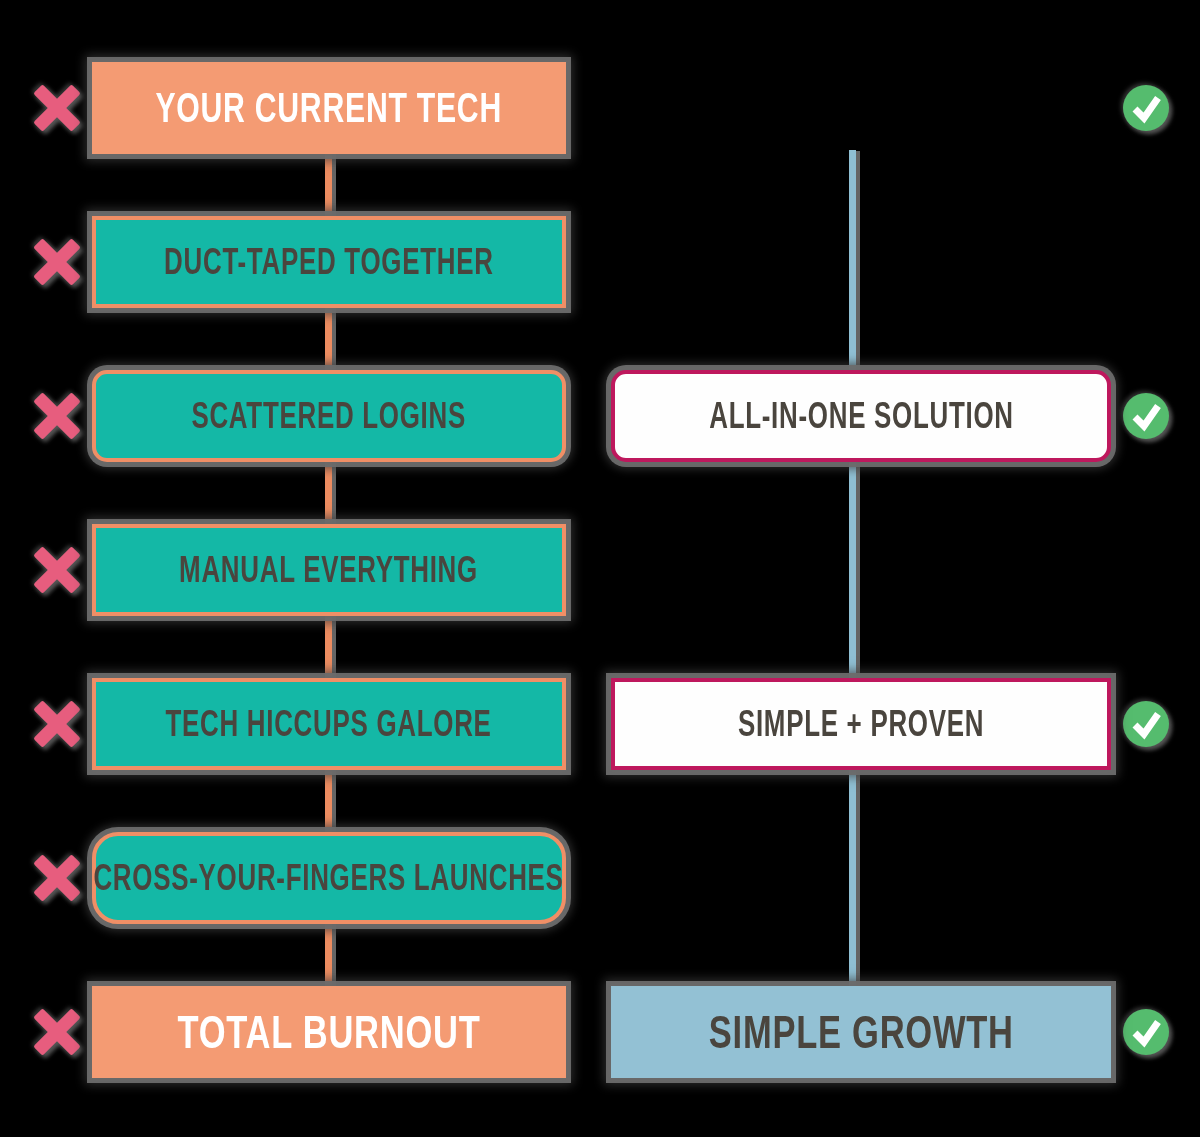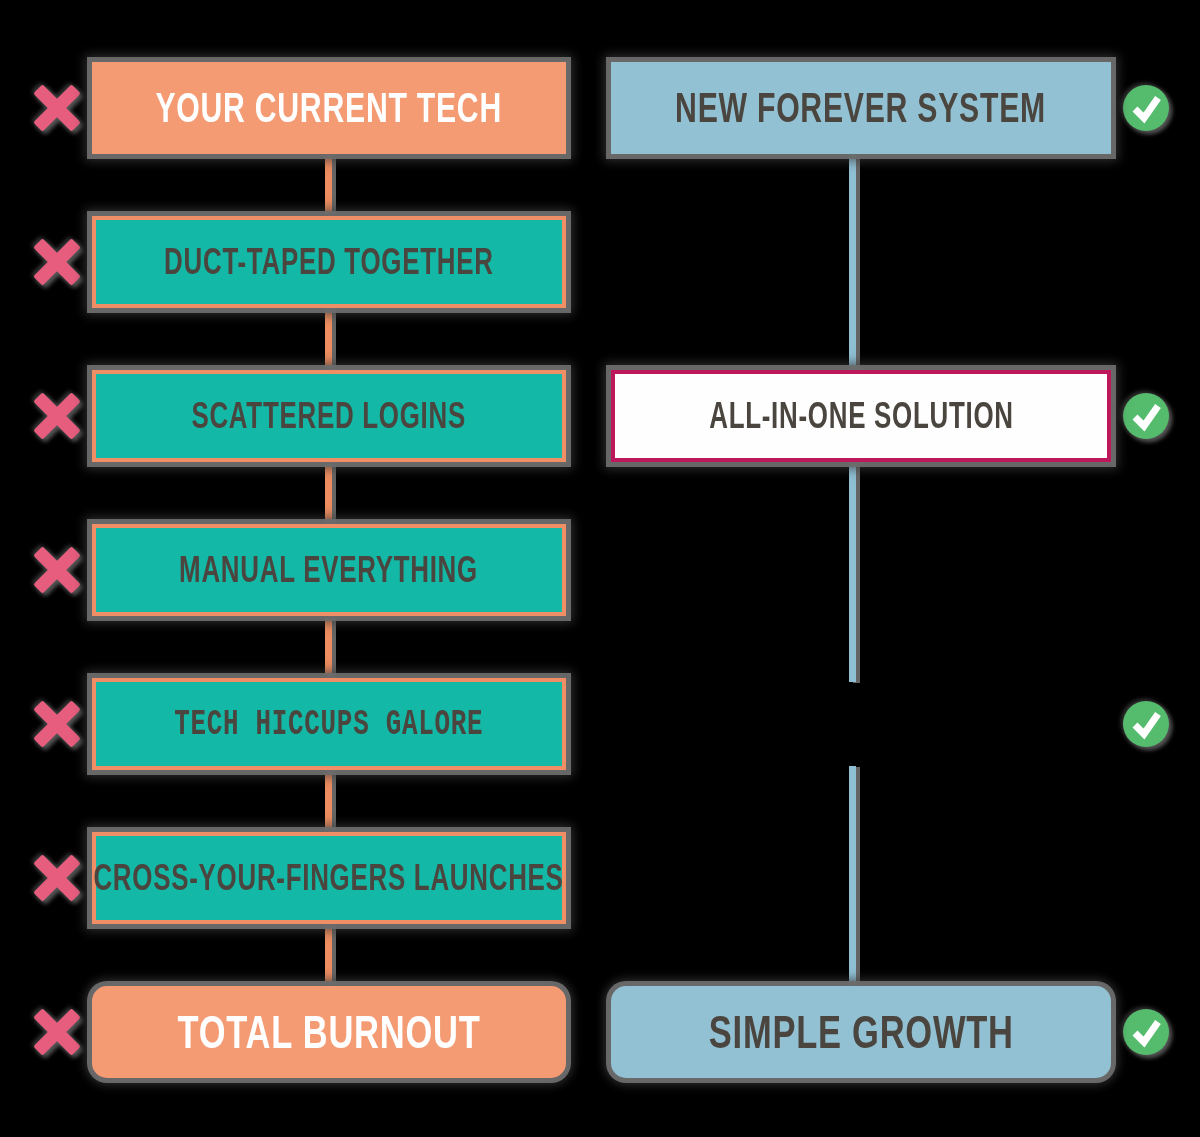--- a/index.html
+++ b/index.html
@@ -25,25 +25,25 @@
     align-items: center;
     justify-content: center;
     z-index: 2;
     box-shadow: 0 0 0 5px rgba(108,108,108,0.95), 0 0 10px 7px rgba(62,62,62,0.75);
   }
   .col-left  { left: 92px;  width: 474px; text-align: right; }
   .col-right { left: 611px; width: 500px; }
 
   .r0 { top: 62px;  }
   .r1 { top: 216px; }
-  .r2 { top: 370px; }
+  .r2 { top: 370px; border-radius: 15px; }
   .r3 { top: 524px; }
-  .r4 { top: 678px; font-family: Liberation Mono, monospace; }
-  .r5 { top: 832px; }
-  .r6 { top: 986px; border-radius: 15px; }
+  .r4 { top: 678px; }
+  .r5 { top: 832px; border-radius: 26px; }
+  .r6 { top: 986px; }
 
   .fill-orange    { background: #F49B73; }
   .fill-blue      { background: #93C1D4; }
   .outline-orange { background: #14b8a6; border: 4px solid #F08F66; }
   .outline-blue   { background: #FEFEFE; border: 4px solid #be185d; }
 
   
   .label {
     font-weight: bold;
     letter-spacing: 1px;
@@ -183,23 +183,23 @@
   <div class="box col-left r4 outline-orange">
     <span class="label t-dark size-item">TECH HICCUPS GALORE</span>
   </div>
   <div class="box col-left r5 outline-orange">
     <span class="label t-dark size-item">CROSS-YOUR-FINGERS LAUNCHES</span>
   </div>
   <div class="box col-left r6 fill-orange">
     <span class="label t-white size-footer">TOTAL BURNOUT</span>
   </div>
 
-  <div class="box col-right r0 fill-blue">
-    <span class="label t-dark size-header">NEW FOREVER SYSTEM</span>
-  </div>
   <div class="box col-right r2 outline-blue">
     <span class="label t-dark size-item">ALL-IN-ONE SOLUTION</span>
   </div>
+  <div class="box col-right r4 outline-blue">
+    <span class="label t-dark size-item">SIMPLE + PROVEN</span>
+  </div>
   <div class="box col-right r6 fill-blue">
     <span class="label t-dark size-footer">SIMPLE GROWTH</span>
   </div>
 
 </div>
 
 </body></html>

